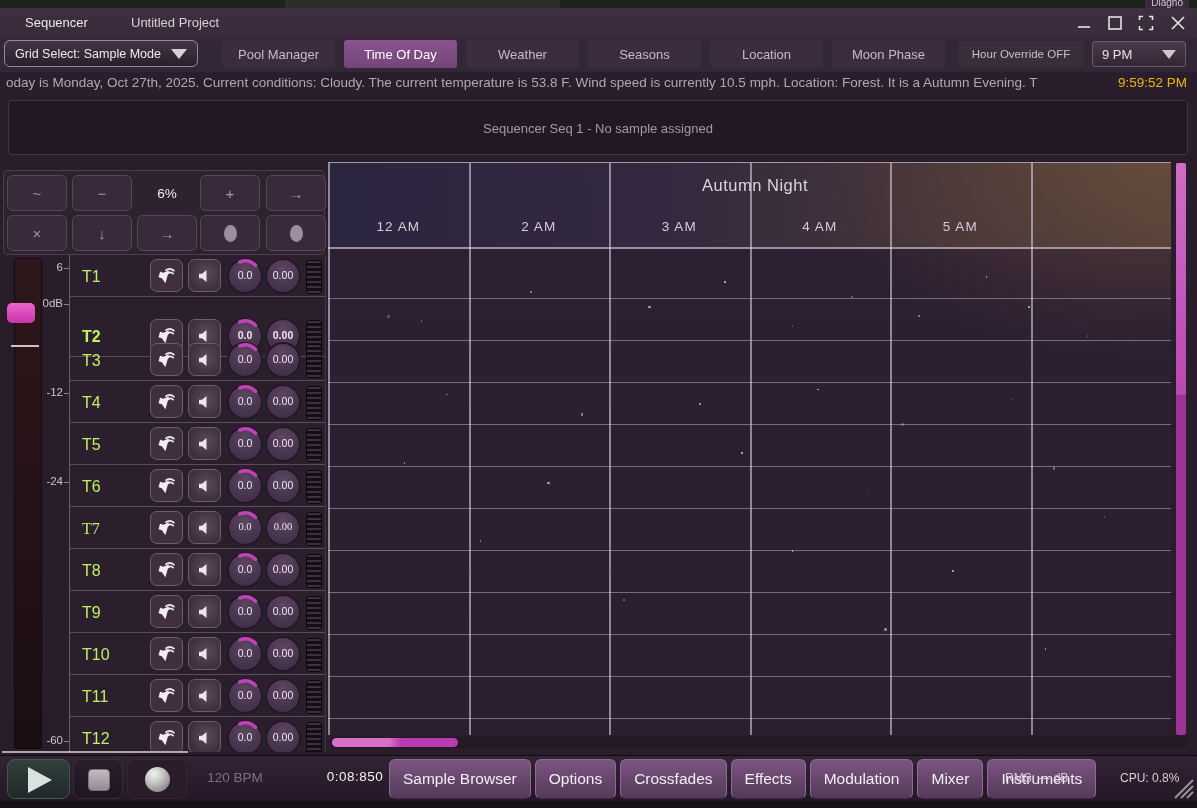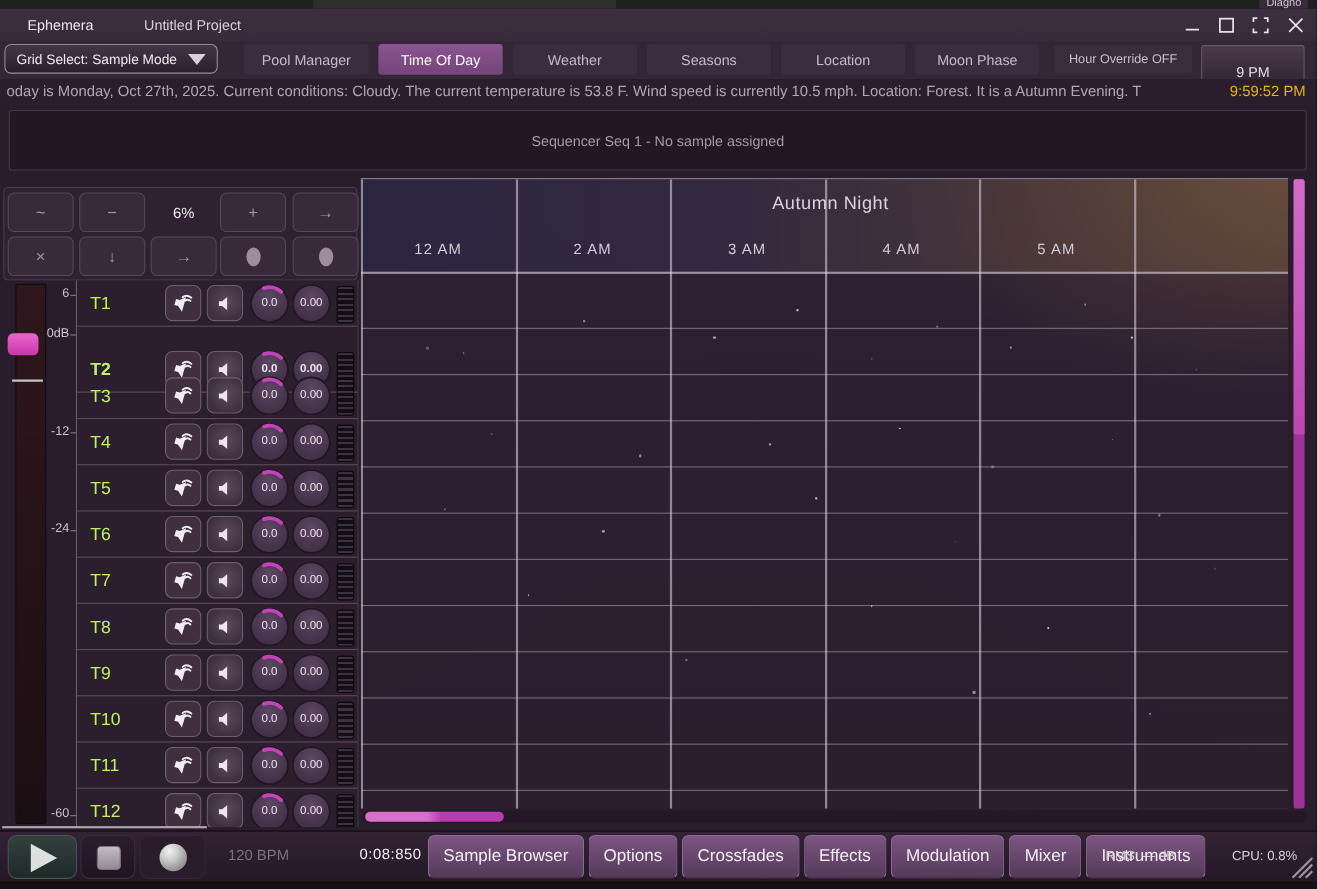--- a/index.html
+++ b/index.html
@@ -23,21 +23,21 @@
   .grid-select{position:absolute;left:4px;top:2px;width:194px;height:27px;border:1px solid #988a9a;border-radius:6px;
     background:linear-gradient(#443546,#2b1e2d);display:flex;align-items:center;padding:0 10px;box-sizing:border-box;font-size:12.5px;color:#f0e8f0;cursor:pointer;}
   .grid-select .tri{margin-left:auto;width:0;height:0;border-left:8px solid transparent;border-right:8px solid transparent;border-top:10px solid #d9d0d9;}
   .tabs{position:absolute;left:222px;top:2px;height:28px;display:flex;gap:9px;}
   .tab{width:113px;height:28px;display:flex;align-items:center;justify-content:center;font-size:13px;color:#c6bac8;
     background:#3b2d3f;border-radius:3px;cursor:pointer;}
   .tab.active{background:linear-gradient(#8a5490,#744579);color:#ffffff;}
   .hour-override{position:absolute;left:958px;top:3px;width:126px;height:26px;background:#392c3b;border-radius:3px;
     display:flex;align-items:center;justify-content:center;font-size:11.5px;color:#c9bdc9;cursor:pointer;}
   .hour-select{position:absolute;left:1092px;top:3px;width:94px;height:26px;border:1px solid #6a5a6c;border-radius:3px;
-    background:linear-gradient(#4a3a4c,#342635);display:flex;align-items:center;padding:16px 9px;box-sizing:border-box;font-size:13px;color:#e8dee8;cursor:pointer;flex-direction:column;}
+    background:linear-gradient(#4a3a4c,#342635);display:flex;align-items:center;padding:4px 9px;box-sizing:border-box;font-size:13px;color:#e8dee8;cursor:pointer;}
   .hour-select .tri{margin-left:auto;width:0;height:0;border-left:7px solid transparent;border-right:7px solid transparent;border-top:9px solid #cfc5cf;}
 
   
   .ticker{left:0;top:72px;width:1197px;height:24px;background:#2a1e2c;overflow:hidden;}
   .ticker-msg{position:absolute;left:6px;top:3px;font-size:13.5px;color:#b3a6b4;white-space:nowrap;}
   .ticker-clock{position:absolute;right:10px;top:3px;font-size:13.5px;color:#eab308;background:#2a1e2c;padding-left:14px;}
 
   
   .banner{left:8px;top:100px;width:1180px;height:55px;background:#231724;border:1px solid #463645;border-radius:3px;box-sizing:border-box;}
   .banner span{position:absolute;left:0;right:0;top:20px;text-align:center;font-size:13px;color:#a599a6;}
@@ -125,21 +125,21 @@
 <body>
 
 <div class="screen">
 
   <div class="abs bg-strip">
     <div class="bg-block"></div>
     <div class="bg-frag">Diagno</div>
   </div>
 
   <div class="abs titlebar">
-    <span class="app-name">Ephemera</span>
+    <span class="app-name">Sequencer</span>
     <span class="proj-name">Untitled Project</span>
     <div class="winbtn" style="left:1072px">
       <svg width="14" height="14">
           <line x1="1" y1="11" x2="13" y2="11" stroke="#e8e0e8" stroke-width="1.6"></line>
         </svg>
     </div>
     <div class="winbtn" style="left:1103px">
       <svg width="16" height="16">
           <rect x="2" y="2" width="12" height="12" fill="none" stroke="#e8e0e8" stroke-width="1.6"></rect>
         </svg>
@@ -380,21 +380,21 @@
           <svg width="36" height="36" viewBox="0 0 36 36">
             <path d="M12.9 3.9 A15 15 0 0 1 28.6 7.4" fill="none" stroke="#c443b8" stroke-width="3.5" stroke-linecap="round"></path>
           </svg>
           <span class="kv">0.0</span>
         </div>
         <div class="knob k2">
           <span class="kv">0.00</span>
         </div>
         <div class="meter"></div>
       </div>
-      <div class="trow" style="top: 252px;">
+      <div class="trow" style="top: 252px; font-family: Liberation Serif, serif;">
         <div class="t-label">T7</div>
         <div class="ibtn b1">
           <svg width="21" height="21" viewBox="0 0 24 24">
             <path d="M13 21 L7.5 16.5 H3.5 V10 H7.5 L13 5.5 Z" fill="#f3edf3" transform="rotate(16 12 13)"></path>
             <path d="M11.5 6 Q15.5 2.5 20.5 6.5" fill="none" stroke="#f3edf3" stroke-width="2" stroke-linecap="round"></path>
             <path d="M14 9.5 Q16.8 7.3 19.6 9.9" fill="none" stroke="#f3edf3" stroke-width="2" stroke-linecap="round"></path>
           </svg>
         </div>
         <div class="ibtn b2">
           <svg width="18" height="18" viewBox="0 0 24 24">

